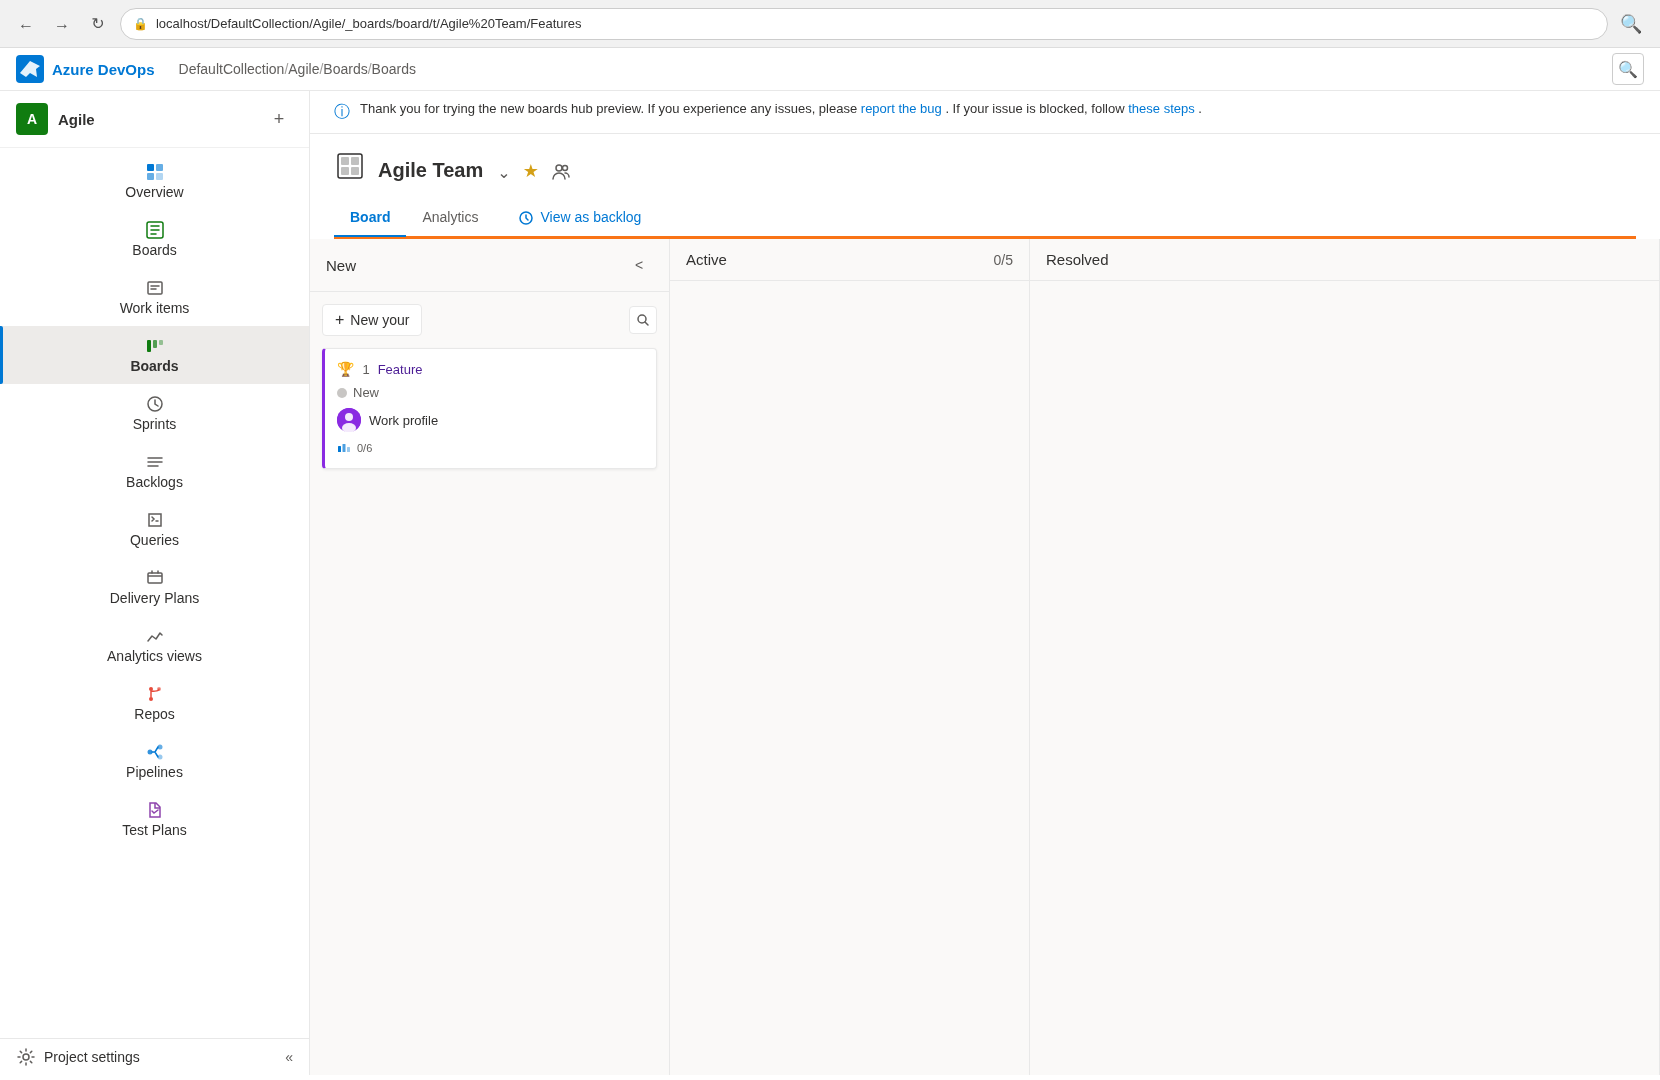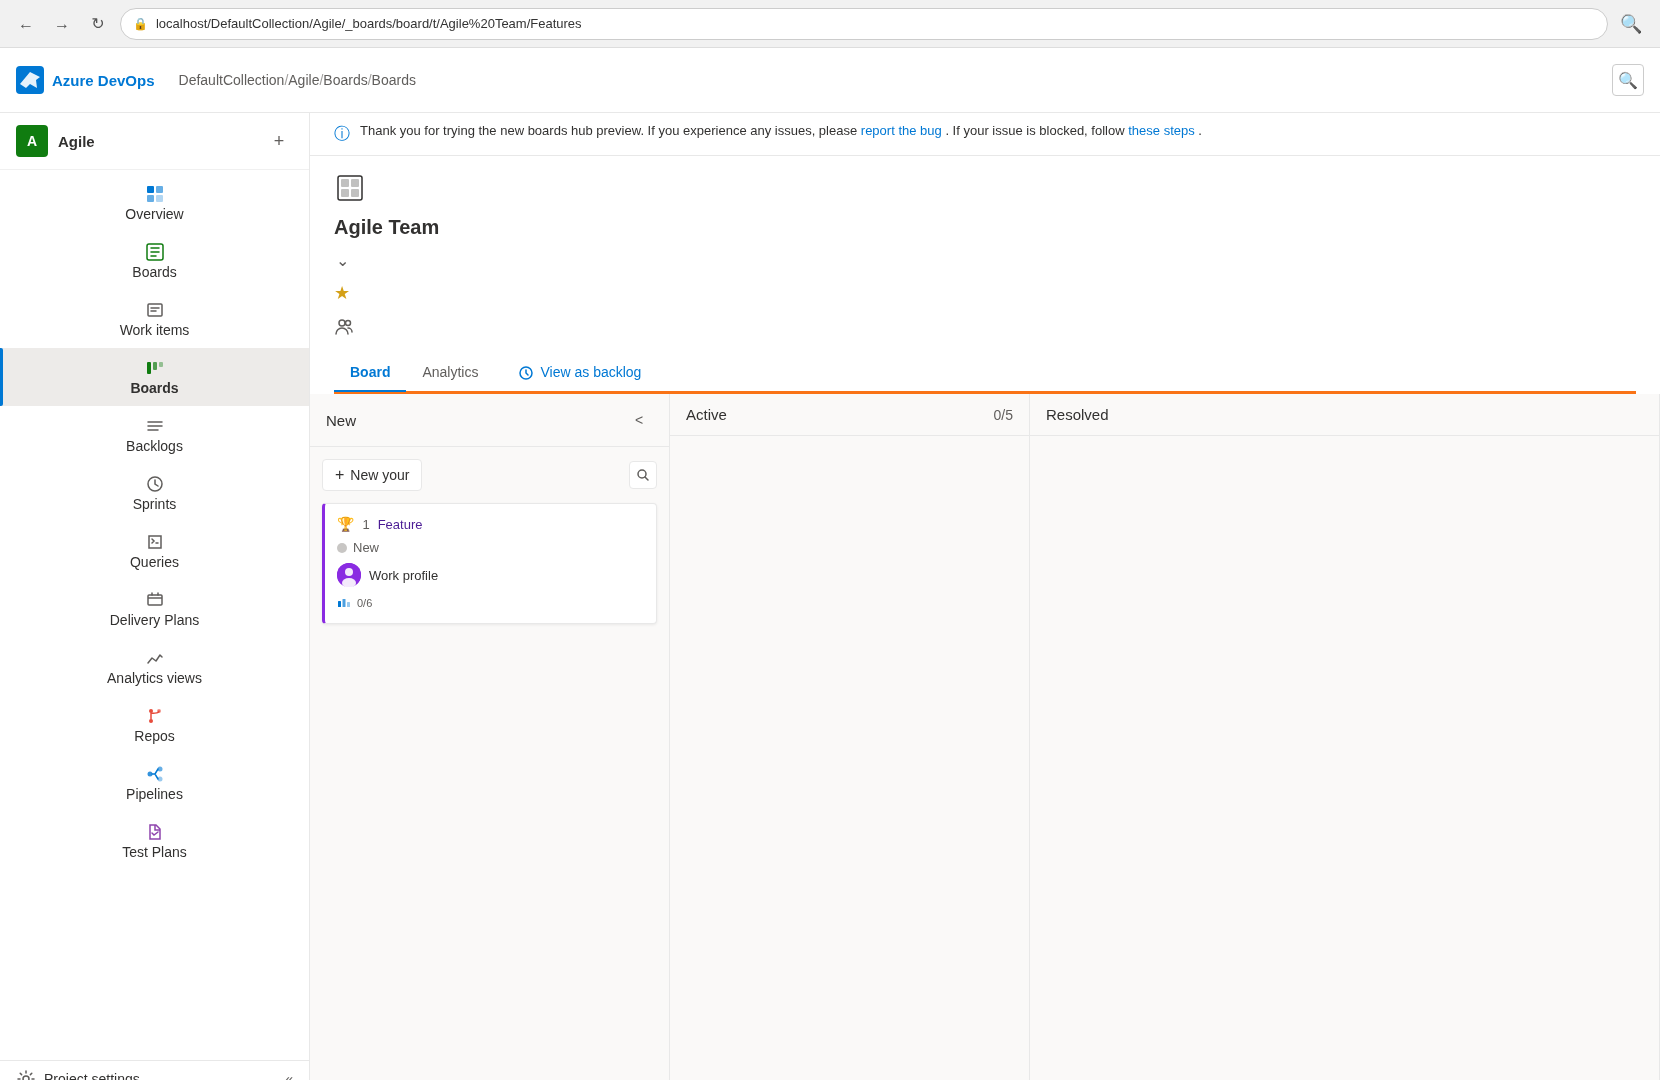--- a/index.html
+++ b/index.html
@@ -22,21 +22,21 @@
     }
     .address-lock { color: #666; font-size: 12px; }
     .browser-search-btn {
       width: 32px; height: 32px; border: none; background: none; cursor: pointer;
       color: #555; font-size: 18px; margin-left: auto;
     }
 
     
     .top-nav {
       display: flex; align-items: center; background: #fff; border-bottom: 1px solid #e8e8e8;
-      padding: 0 16px; height: 65px;
+      padding: 0 16px; height: 43px;
     }
     .azure-devops-logo {
       display: flex; align-items: center; gap: 8px; color: #0078d4; font-weight: 600;
       font-size: 15px; margin-right: 24px; text-decoration: none;
     }
     .logo-icon {
       width: 28px; height: 28px;
     }
     .breadcrumb {
       display: flex; align-items: center; gap: 0; color: #605e5c; font-size: 14px;
@@ -111,21 +111,21 @@
 
     .info-banner {
       display: flex; align-items: flex-start; gap: 10px; padding: 10px 24px;
       background: #fff; border-bottom: 1px solid #e8e8e8; font-size: 13px; color: #323130;
     }
     .info-icon { color: #0078d4; font-size: 16px; margin-top: 1px; flex-shrink: 0; }
     .info-link { color: #0078d4; text-decoration: none; cursor: pointer; }
 
     .board-header { padding: 16px 24px 0; background: #fff; }
     .team-title {
-      display: flex; align-items: flex-start; gap: 12px; margin-bottom: 16px; flex-direction: column;
+      display: flex; align-items: flex-end; gap: 12px; margin-bottom: 16px;
     }
     .team-icon {
       width: 32px; height: 32px; display: flex; align-items: center; justify-content: center;
       font-size: 20px; color: #323130;
     }
     .team-name { font-size: 20px; font-weight: 600; }
     .team-dropdown { cursor: pointer; color: #605e5c; font-size: 16px; margin-left: 2px; }
     .team-star { cursor: pointer; color: #d4a017; font-size: 18px; }
     .team-members { cursor: pointer; color: #605e5c; font-size: 18px; }
 
@@ -306,34 +306,34 @@
             <rect x="7" y="3" width="4" height="8" rx="1" fill="#107c10" opacity="0.7"></rect>
             <rect x="13" y="3" width="4" height="5" rx="1" fill="#107c10" opacity="0.4"></rect>
           </svg>
         </span>
         <span>Boards</span>
       </div>
 
       <div class="sidebar-item">
         <span class="sidebar-icon">
           <svg width="18" height="18" viewBox="0 0 18 18" fill="none">
-            <path d="M2 5h14M2 9h14M2 13h10" stroke="#605e5c" stroke-width="1.5" stroke-linecap="round"></path>
-          </svg>
-        </span>
-        <span>Backlogs</span>
-      </div>
-
-      <div class="sidebar-item">
-        <span class="sidebar-icon">
-          <svg width="18" height="18" viewBox="0 0 18 18" fill="none">
             <circle cx="9" cy="9" r="7" stroke="#605e5c" stroke-width="1.5" fill="none"></circle>
             <path d="M9 5v4l3 2" stroke="#605e5c" stroke-width="1.5" stroke-linecap="round"></path>
           </svg>
         </span>
         <span>Sprints</span>
+      </div>
+
+      <div class="sidebar-item">
+        <span class="sidebar-icon">
+          <svg width="18" height="18" viewBox="0 0 18 18" fill="none">
+            <path d="M2 5h14M2 9h14M2 13h10" stroke="#605e5c" stroke-width="1.5" stroke-linecap="round"></path>
+          </svg>
+        </span>
+        <span>Backlogs</span>
       </div>
 
       <div class="sidebar-item">
         <span class="sidebar-icon">
           <svg width="18" height="18" viewBox="0 0 18 18" fill="none">
             <path d="M3 3h12v12H3z" fill="none" stroke="#605e5c" stroke-width="1.5" rx="1"></path>
             <path d="M6 6l2 2-2 2M10 10h2" stroke="#605e5c" stroke-width="1.5" stroke-linecap="round"></path>
           </svg>
         </span>
         <span>Queries</span>

